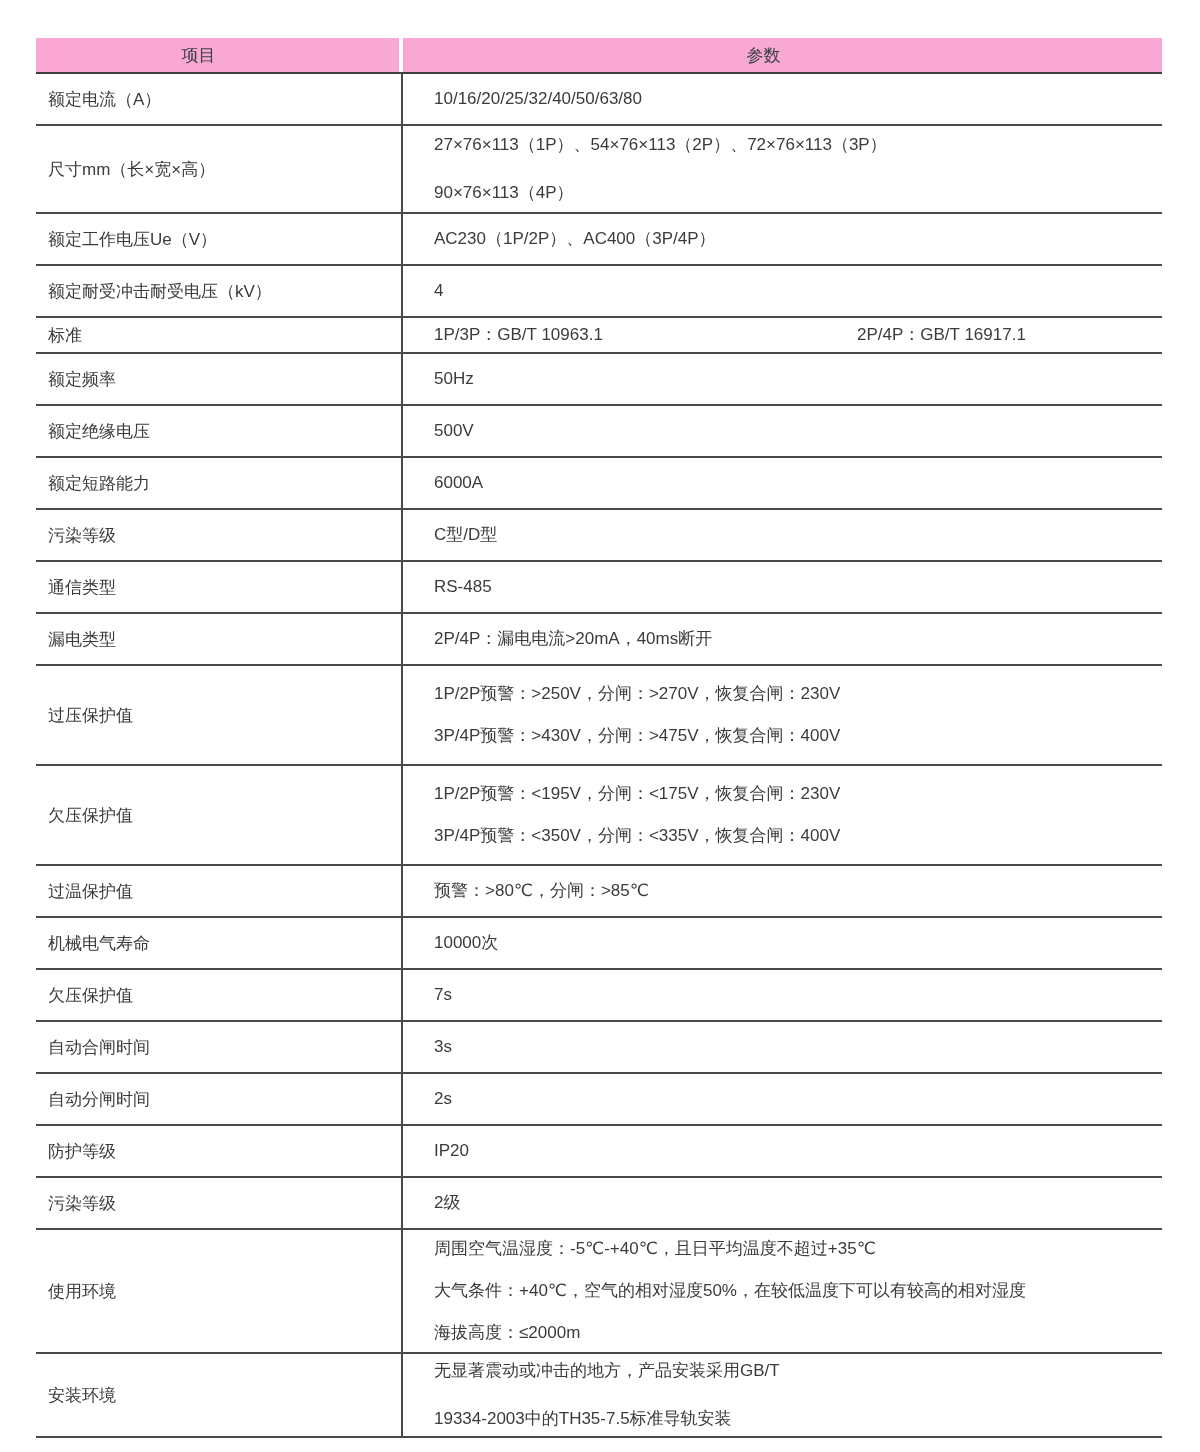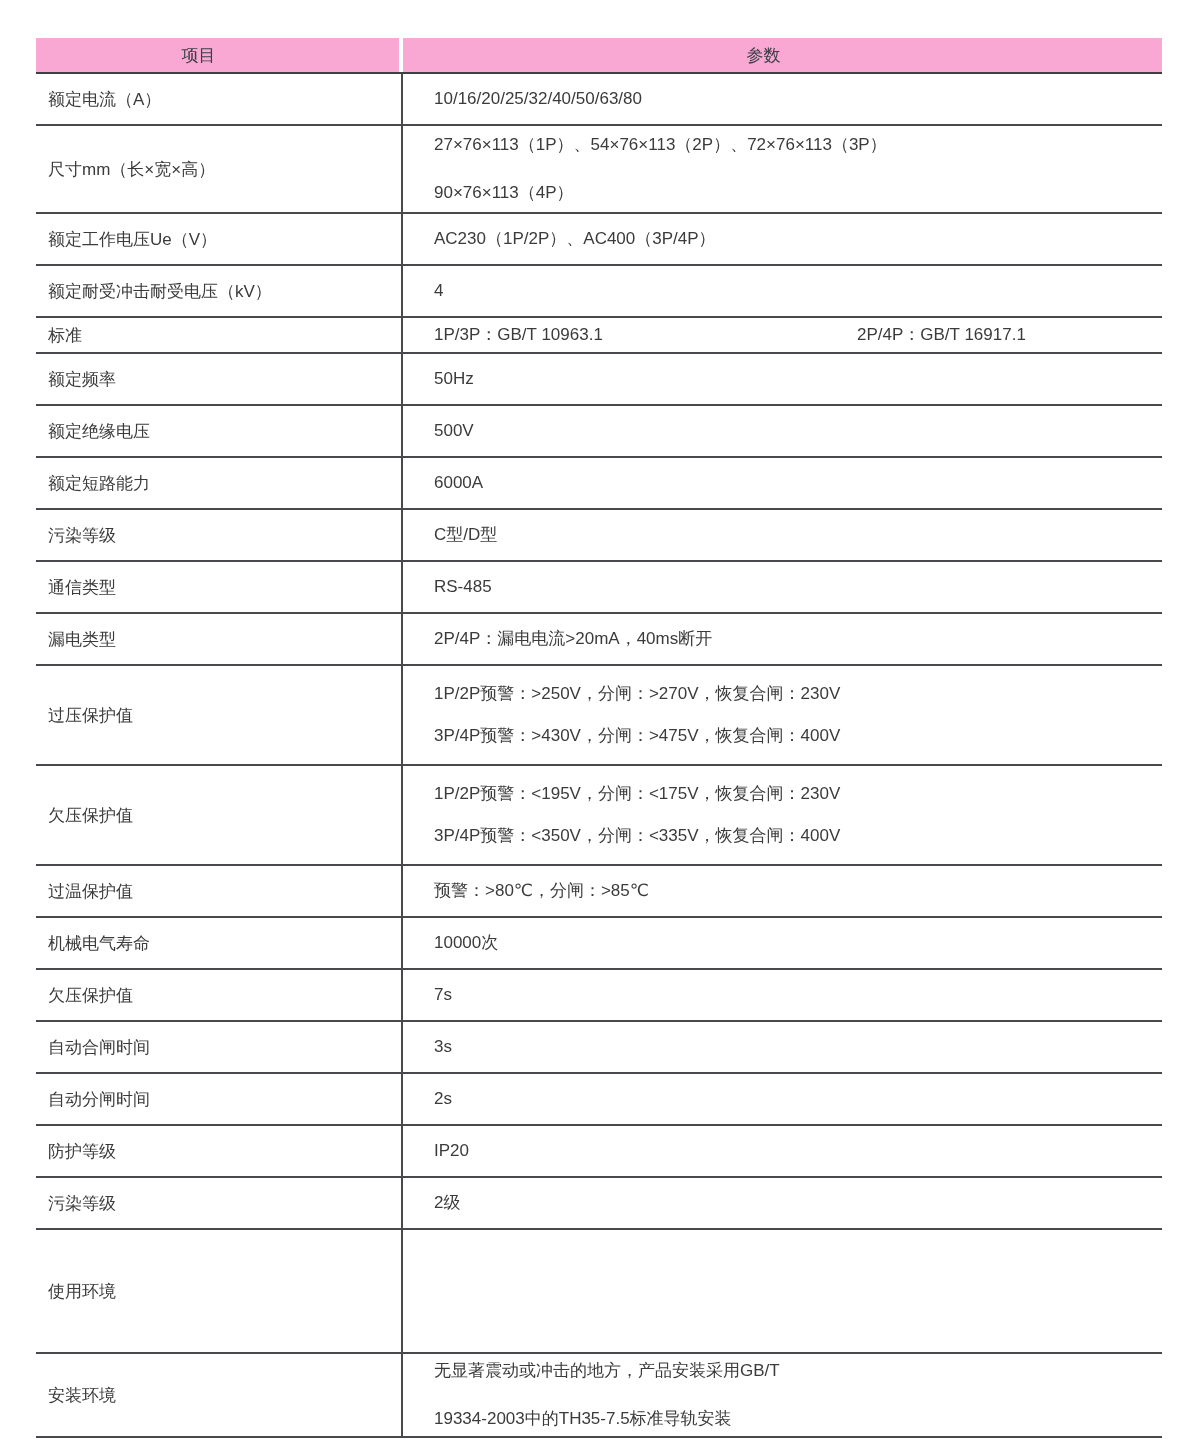--- a/index.html
+++ b/index.html
@@ -253,20 +253,25 @@
       </div>
     <div class="cell param">
         <div class="line">2级</div>
       </div>
   </div>
 
   <div class="row t-env">
     <div class="cell item">
         <span class="lbl">使用环境</span>
       </div>
+    <div class="cell param">
+      <div class="line">周围空气温湿度：-5℃-+40℃，且日平均温度不超过+35℃</div>
+      <div class="line">大气条件：+40℃，空气的相对湿度50%，在较低温度下可以有较高的相对湿度</div>
+      <div class="line">海拔高度：≤2000m</div>
+    </div>
   </div>
 
   <div class="row t-install">
     <div class="cell item">
         <span class="lbl">安装环境</span>
       </div>
     <div class="cell param">
       <div class="line">无显著震动或冲击的地方，产品安装采用GB/T</div>
       <div class="line">19334-2003中的TH35-7.5标准导轨安装</div>
     </div>

